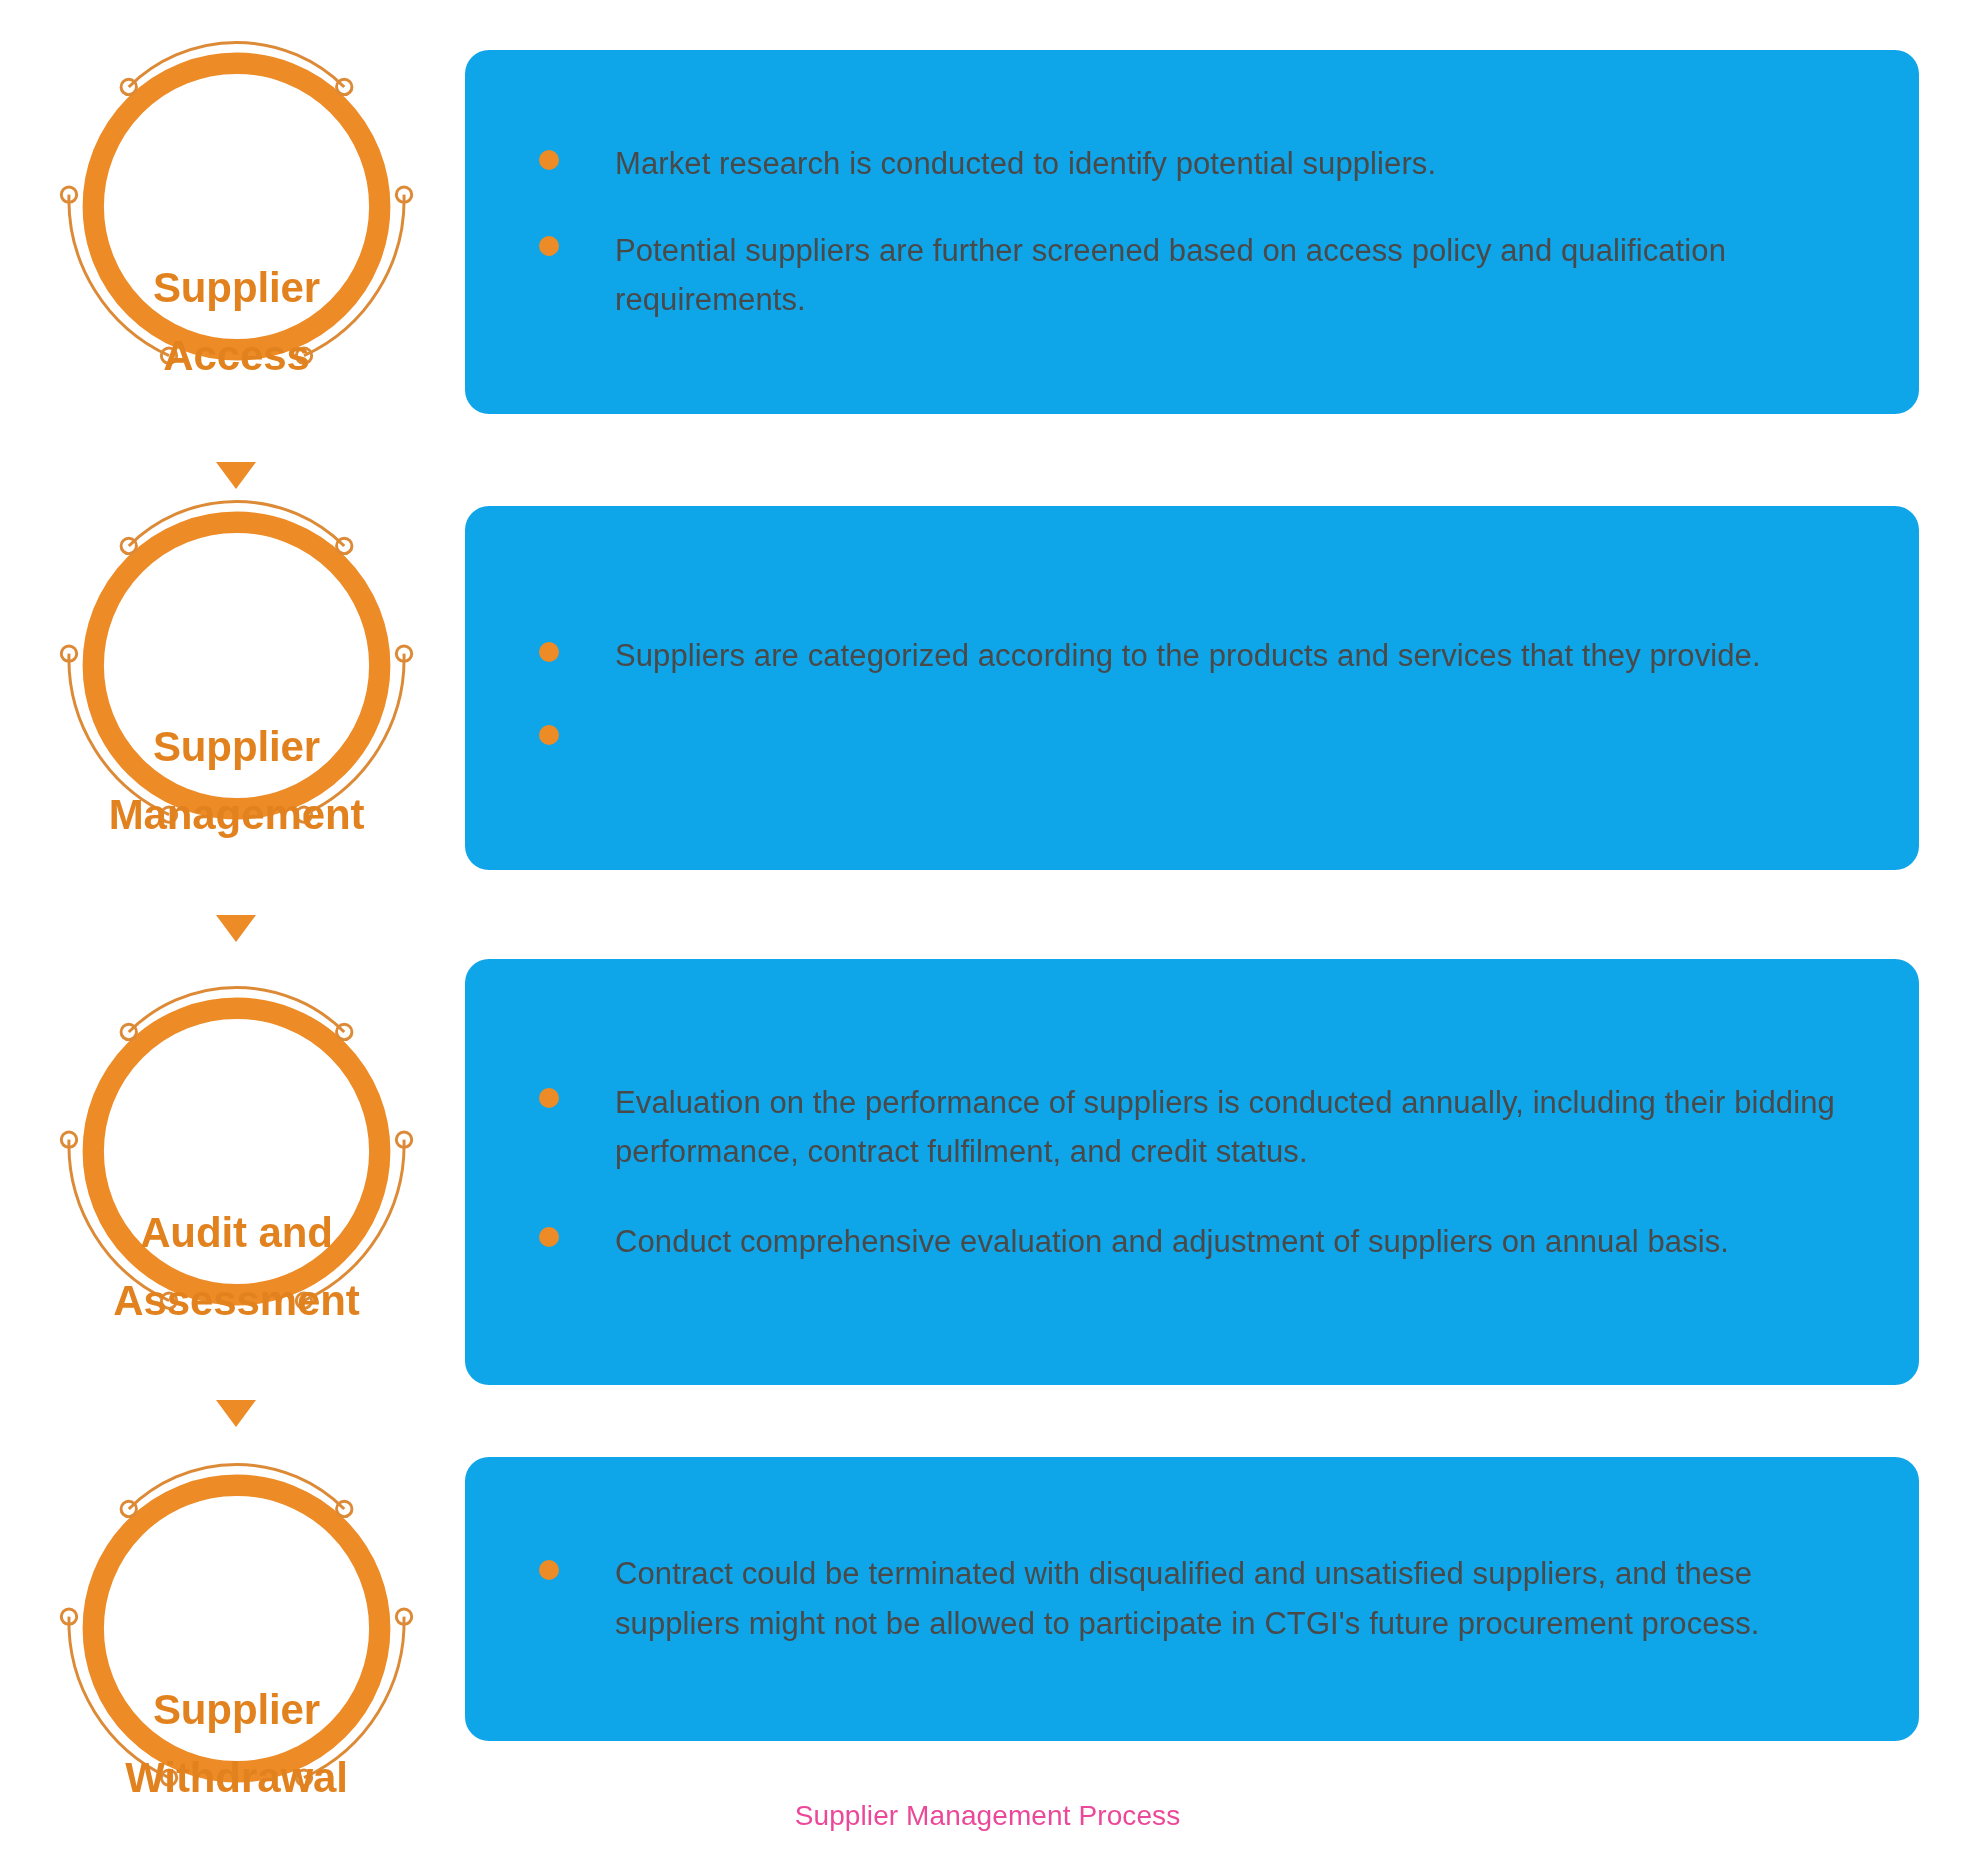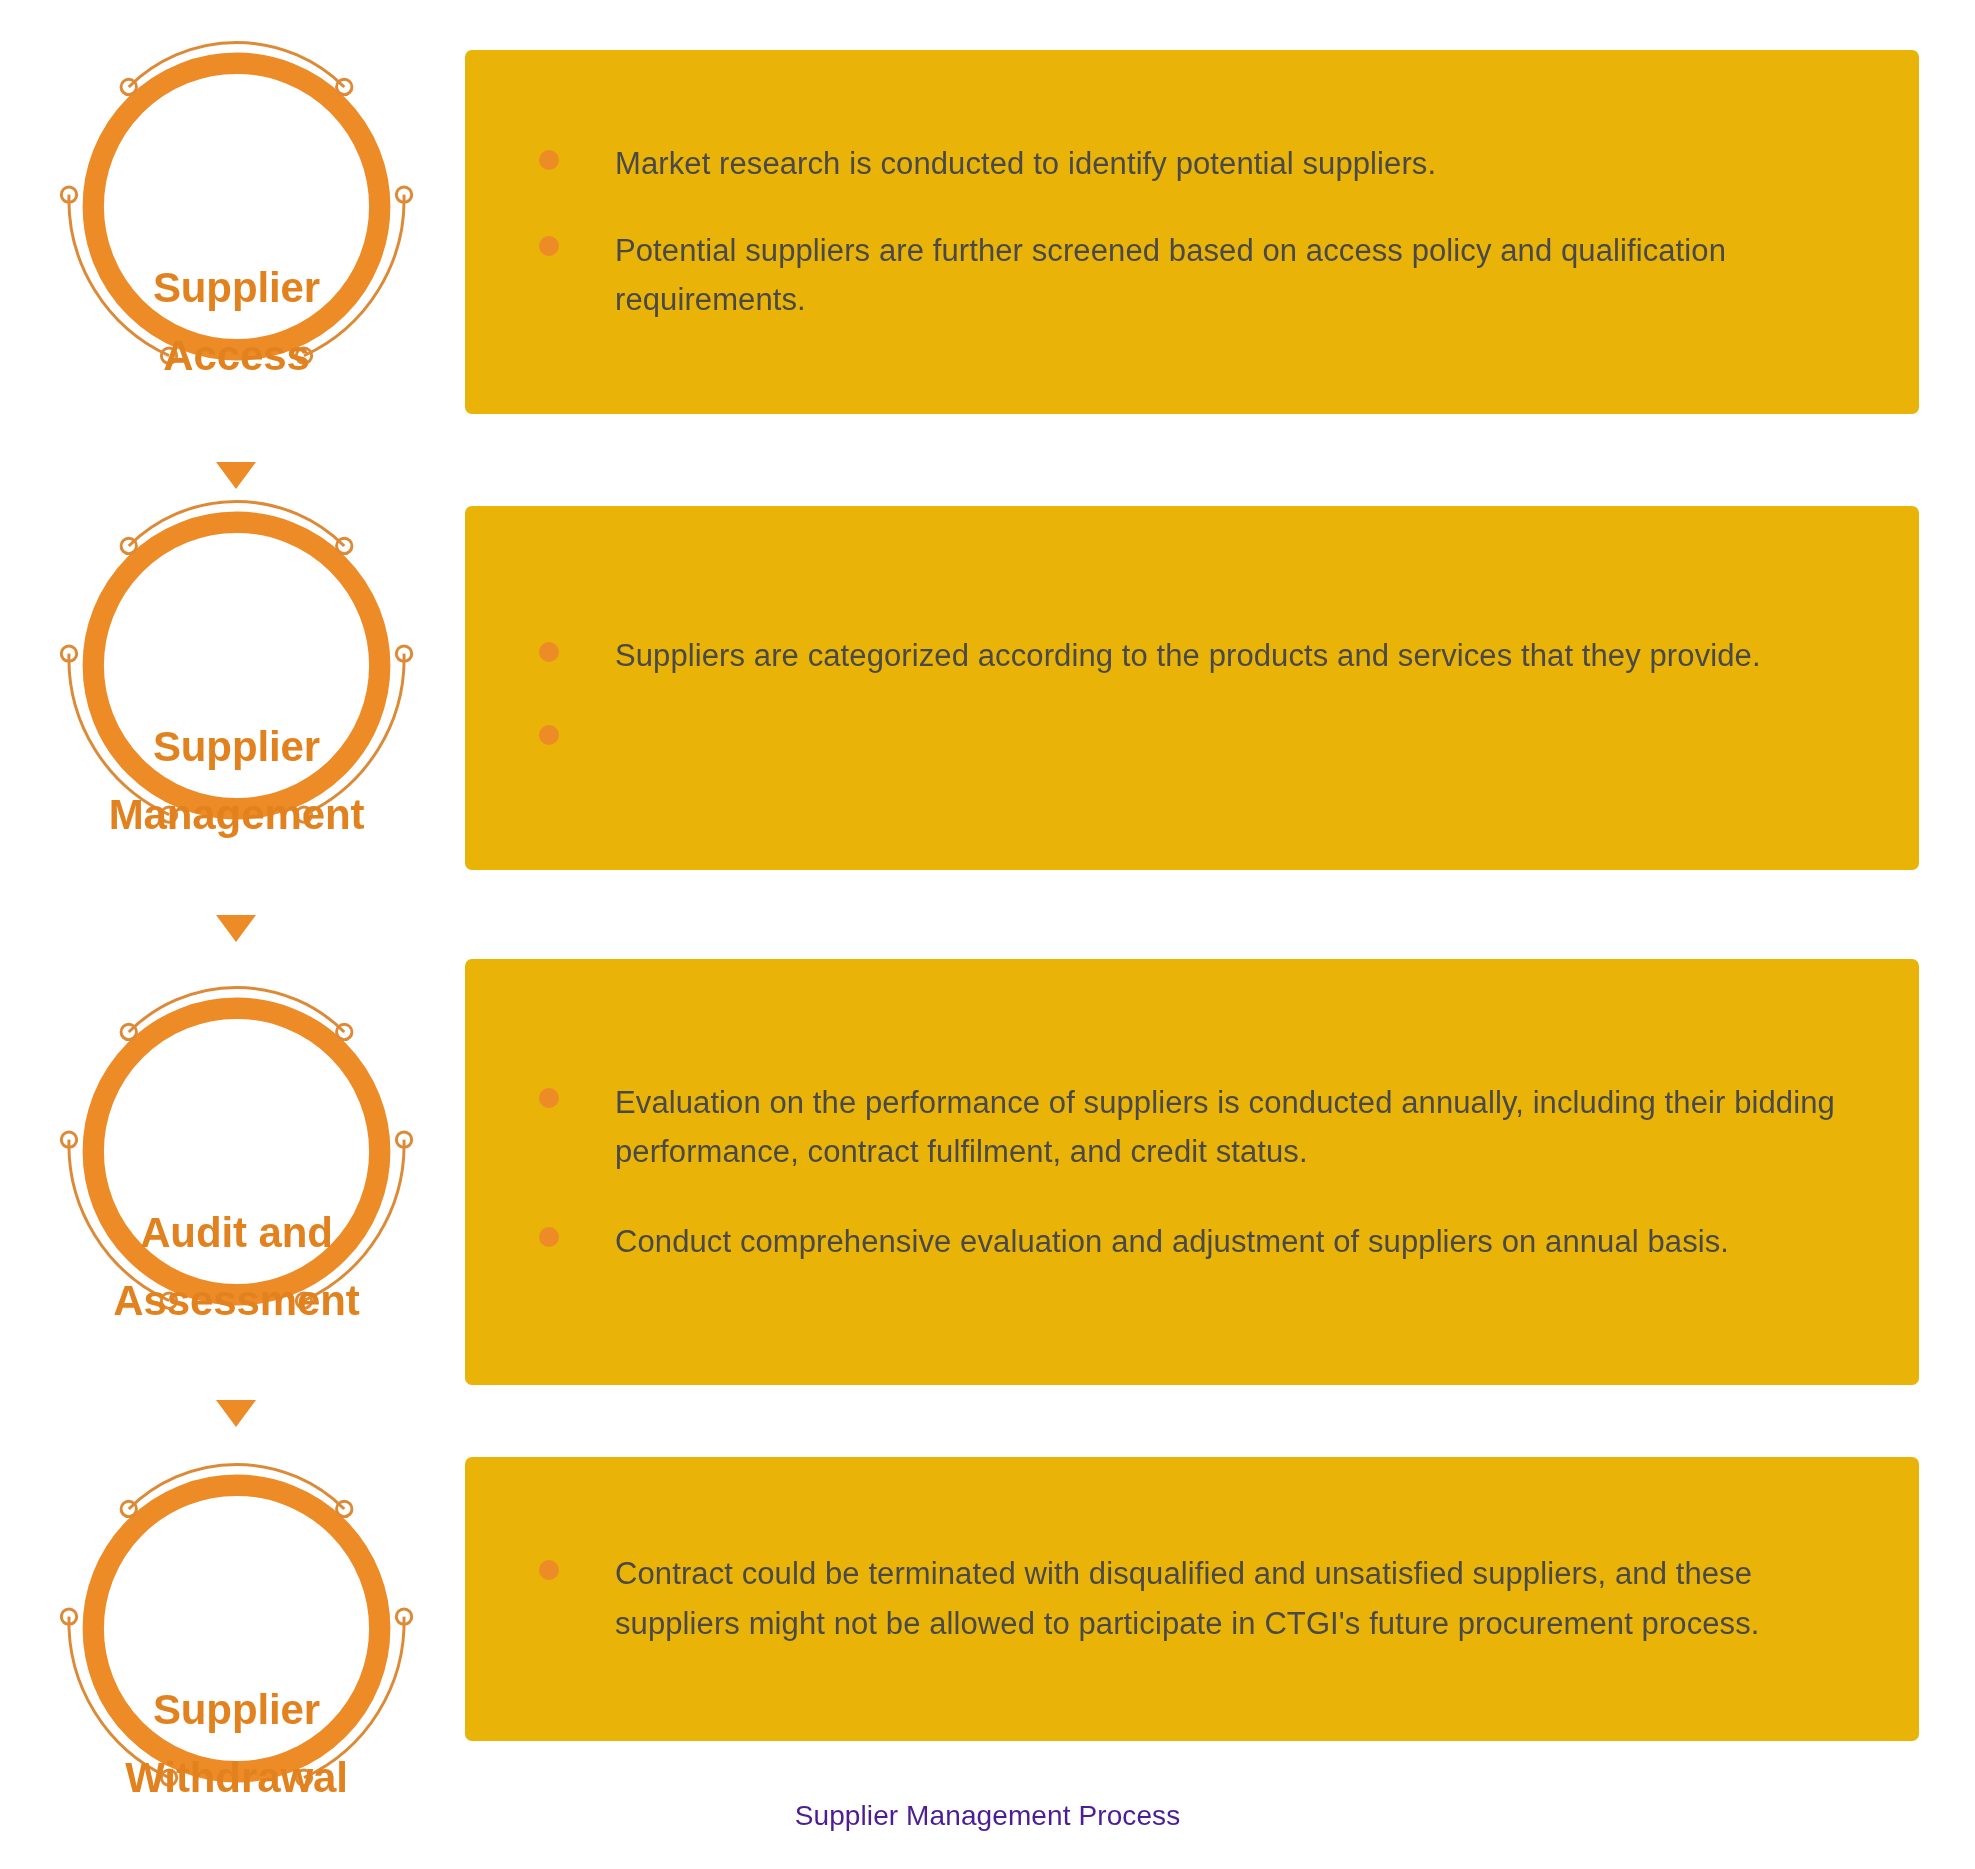--- a/index.html
+++ b/index.html
@@ -80,22 +80,22 @@
   }
   .stage-1 .connector { left: 216px; top: 412px; }
   .stage-2 .connector { left: 216px; top: 409px; }
   .stage-3 .connector { left: 216px; top: 441px; }
 
   
   .panel {
     position: absolute;
     left: 465px;
     width: 1454px;
-    background: #eab308;
-    border-radius: 7px;
+    background: #0ea5e9;
+    border-radius: 24px;
     box-sizing: border-box;
     display: flex;
     flex-direction: column;
     justify-content: center;
     padding: 0 71px 0 74px;
   }
   .stage-1 .panel { top: 0; height: 364px; gap: 37px; }
   .stage-2 .panel { top: 0; height: 364px; gap: 34px; }
   .stage-3 .panel { top: 0; height: 426px; gap: 40px; }
   .stage-4 .panel { top: 0; height: 284px; }
@@ -121,21 +121,21 @@
     max-width: 1261px;
   }
 
   
   .caption {
     position: absolute;
     left: 0;
     top: 1800px;
     width: 1975px;
     text-align: center;
-    color: #4c1d95;
+    color: #ec4899;
     font-size: 28px;
     letter-spacing: 0.1px;
   }
 </style>
 </head>
 <body>
 
 <div id="diagram">
 
   <div class="stage stage-1">

